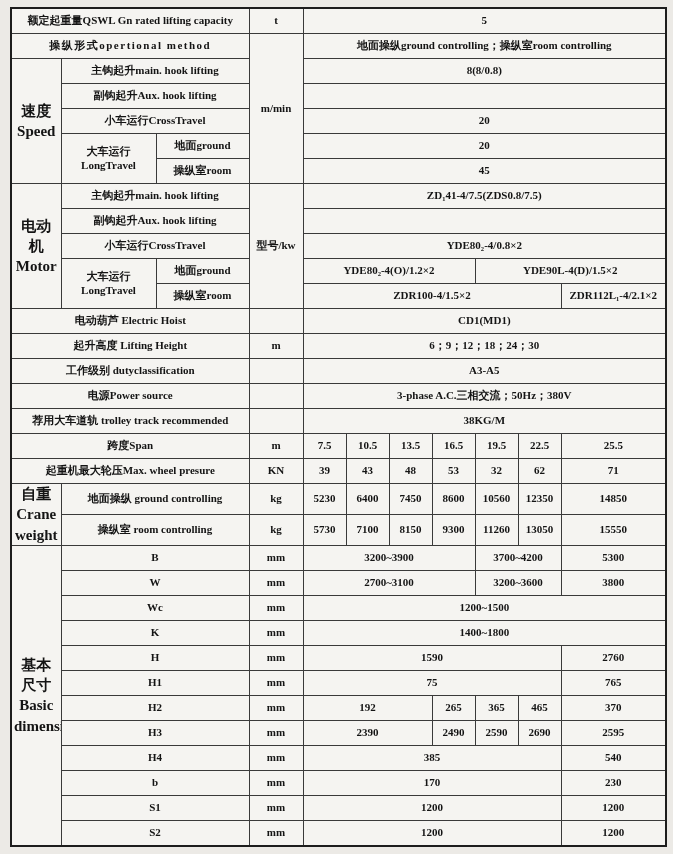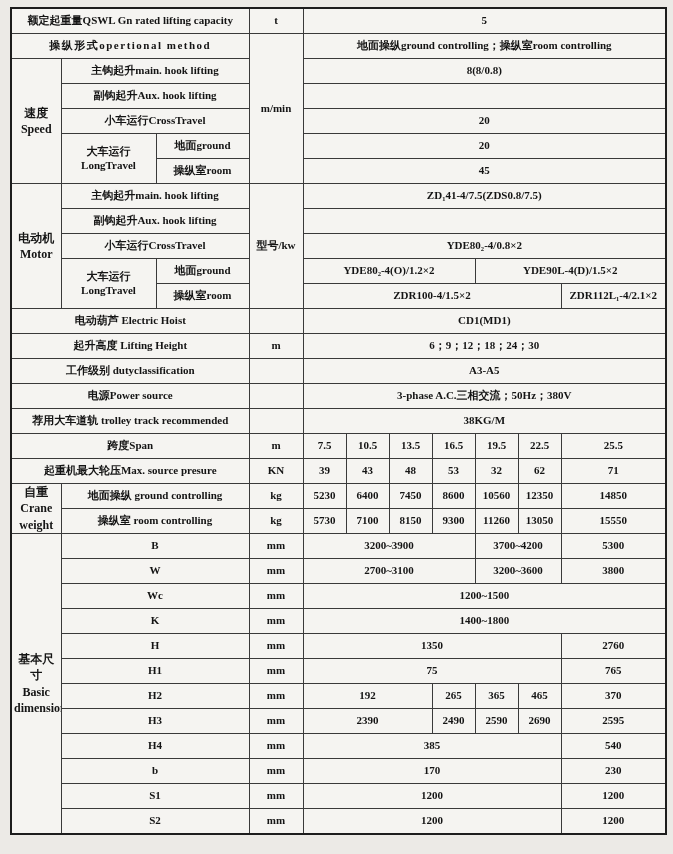--- a/index.html
+++ b/index.html
@@ -28,21 +28,21 @@
     vertical-align:middle;
     font-weight:bold;
     font-size:11px;
     color:var(--text);
     height:24px;
     padding:0 2px;
     line-height:1.25;
     white-space:pre-line;
     overflow:hidden;
   }
-  td.grp{font-size:12px;line-height:1.35;}
+  td.grp{font-size:15px;line-height:1.35;}
   td.lab{font-size:11px;}
   td.unit{font-size:11px;}
   td.val{font-size:11px;}
   td.sp{letter-spacing:1.5px;}
 </style>
 </head>
 <body>
 
 <div class="sheet">
   <table class="spec">
@@ -151,21 +151,21 @@
           <td class="unit">m</td>
           <td class="val">7.5</td>
           <td class="val">10.5</td>
           <td class="val">13.5</td>
           <td class="val">16.5</td>
           <td class="val">19.5</td>
           <td class="val">22.5</td>
           <td class="val">25.5</td>
         </tr>
         <tr>
-          <td colspan="3" class="lab">起重机最大轮压Max. source presure</td>
+          <td colspan="3" class="lab">起重机最大轮压Max. wheel presure</td>
           <td class="unit">KN</td>
           <td class="val">39</td>
           <td class="val">43</td>
           <td class="val">48</td>
           <td class="val">53</td>
           <td class="val">32</td>
           <td class="val">62</td>
           <td class="val">71</td>
         </tr>
         <tr>
@@ -216,21 +216,21 @@
           <td colspan="7" class="val">1200~1500</td>
         </tr>
         <tr>
           <td colspan="2" class="lab">K</td>
           <td class="unit">mm</td>
           <td colspan="7" class="val">1400~1800</td>
         </tr>
         <tr>
           <td colspan="2" class="lab">H</td>
           <td class="unit">mm</td>
-          <td colspan="6" class="val">1350</td>
+          <td colspan="6" class="val">1590</td>
           <td class="val">2760</td>
         </tr>
         <tr>
           <td colspan="2" class="lab">H1</td>
           <td class="unit">mm</td>
           <td colspan="6" class="val">75</td>
           <td class="val">765</td>
         </tr>
         <tr>
           <td colspan="2" class="lab">H2</td>

